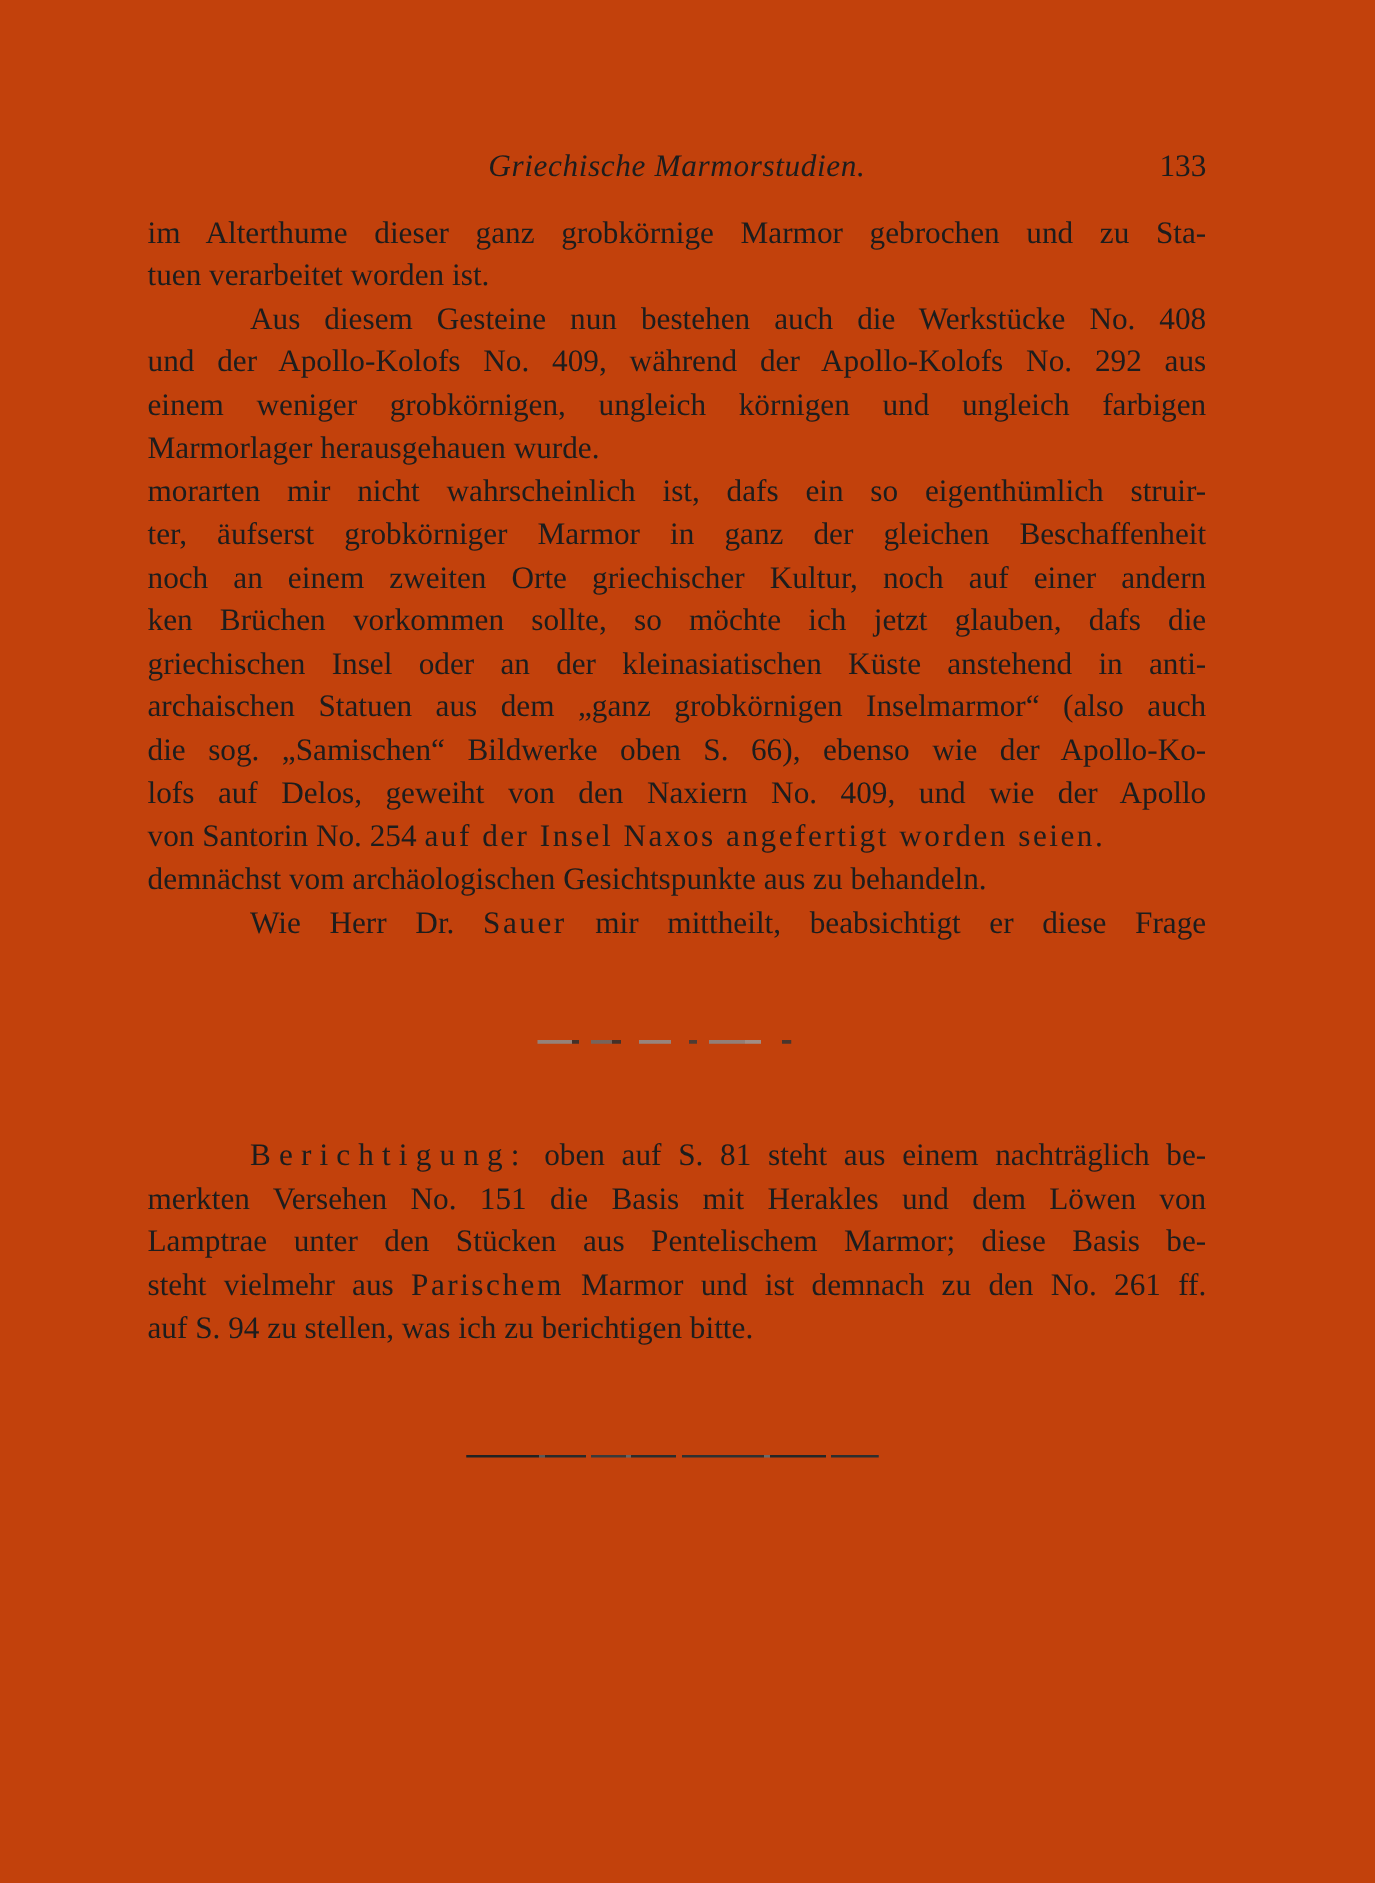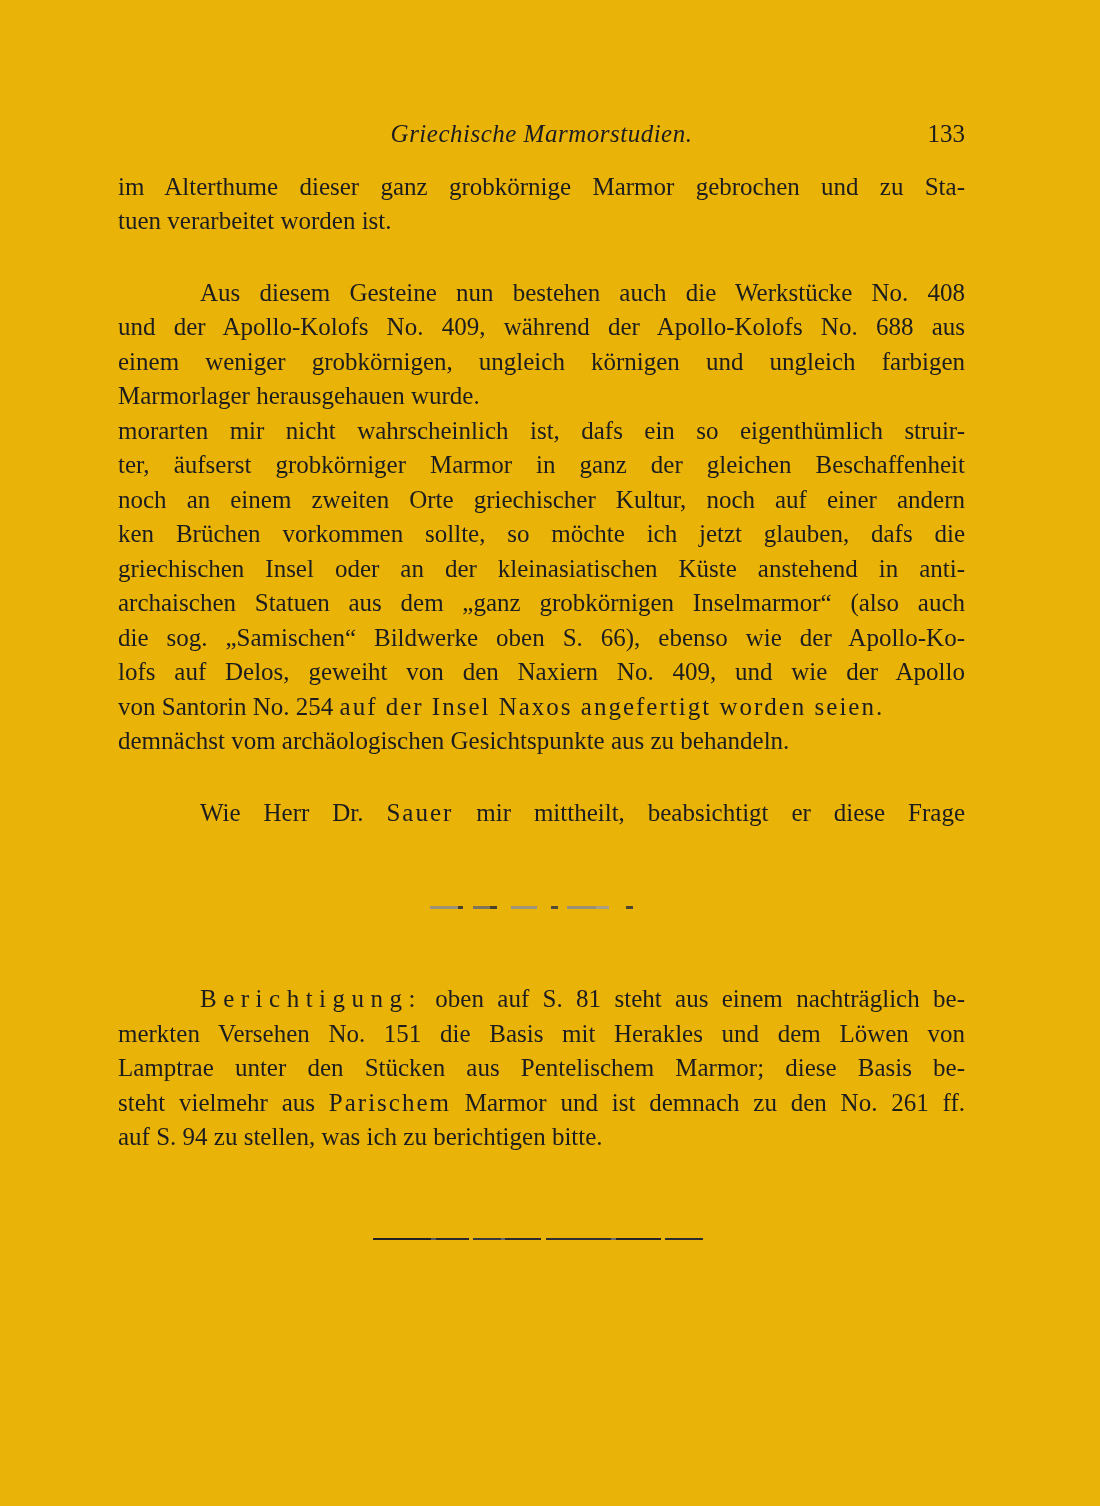--- a/index.html
+++ b/index.html
@@ -1,21 +1,21 @@
 <!DOCTYPE html>
 <html><head>
 <meta charset="utf-8">
 <style>
   * { margin: 0; padding: 0; box-sizing: border-box; }
   html, body { background: #ffffff; }
   .page {
     position: relative;
     width: 1100px;
     height: 1506px;
-    background: #eab308;
+    background: #c2410c;
     color: #1d1d1d;
     font-family: "Liberation Serif", "DejaVu Serif", serif;
     overflow: hidden;
   }
   .content {
     position: absolute;
     left: 118px;
     top: 0;
     width: 847px;
   }
@@ -41,21 +41,21 @@
     font-size: 25px;
     line-height: 34.5px;
   }
   .body-text.main { margin-top: 18px; }
   .line {
     text-align: justify;
     text-align-last: justify;
     white-space: normal;
   }
   .line.last { text-align-last: left; }
-  .line.first { text-indent: 82px; margin-top: 37px; }
+  .line.first { text-indent: 82px; }
   .sperr { letter-spacing: 0.08em; }
   .sperr-wide { letter-spacing: 0.26em; }
   .divider {
     border: none;
   }
   .divider-1 {
     margin-top: 76px;
     margin-left: 312px;
     width: 203px;
     height: 3px;
@@ -100,21 +100,21 @@
       <span class="header-page">133</span>
     </div>
 
     <div class="body-text main">
         <div class="paragraph">
           <div class="line"><span>im Alterthume dieser ganz grobkörnige Marmor gebrochen und zu Sta-</span></div>
           <div class="line last"><span>tuen verarbeitet worden ist.</span></div>
         </div>
         <div class="paragraph">
           <div class="line first"><span>Aus diesem Gesteine nun bestehen auch die Werkstücke No. 408</span></div>
-          <div class="line"><span>und der Apollo-Kolofs No. 409, während der Apollo-Kolofs No. 688 aus</span></div>
+          <div class="line"><span>und der Apollo-Kolofs No. 409, während der Apollo-Kolofs No. 292 aus</span></div>
           <div class="line"><span>einem weniger grobkörnigen, ungleich körnigen und ungleich farbigen</span></div>
           <div class="line last"><span>Marmorlager herausgehauen wurde.</span></div>
         </div>
         <div class="paragraph">
           <div class="line"><span>morarten mir nicht wahrscheinlich ist, dafs ein so eigenthümlich struir-</span></div>
           <div class="line"><span>ter, äufserst grobkörniger Marmor in ganz der gleichen Beschaffenheit</span></div>
           <div class="line"><span>noch an einem zweiten Orte griechischer Kultur, noch auf einer andern</span></div>
           <div class="line"><span>ken Brüchen vorkommen sollte, so möchte ich jetzt glauben, dafs die</span></div>
           <div class="line"><span>griechischen Insel oder an der kleinasiatischen Küste anstehend in anti-</span></div>
           <div class="line"><span>archaischen Statuen aus dem „ganz grobkörnigen Inselmarmor“ (also auch</span></div>

